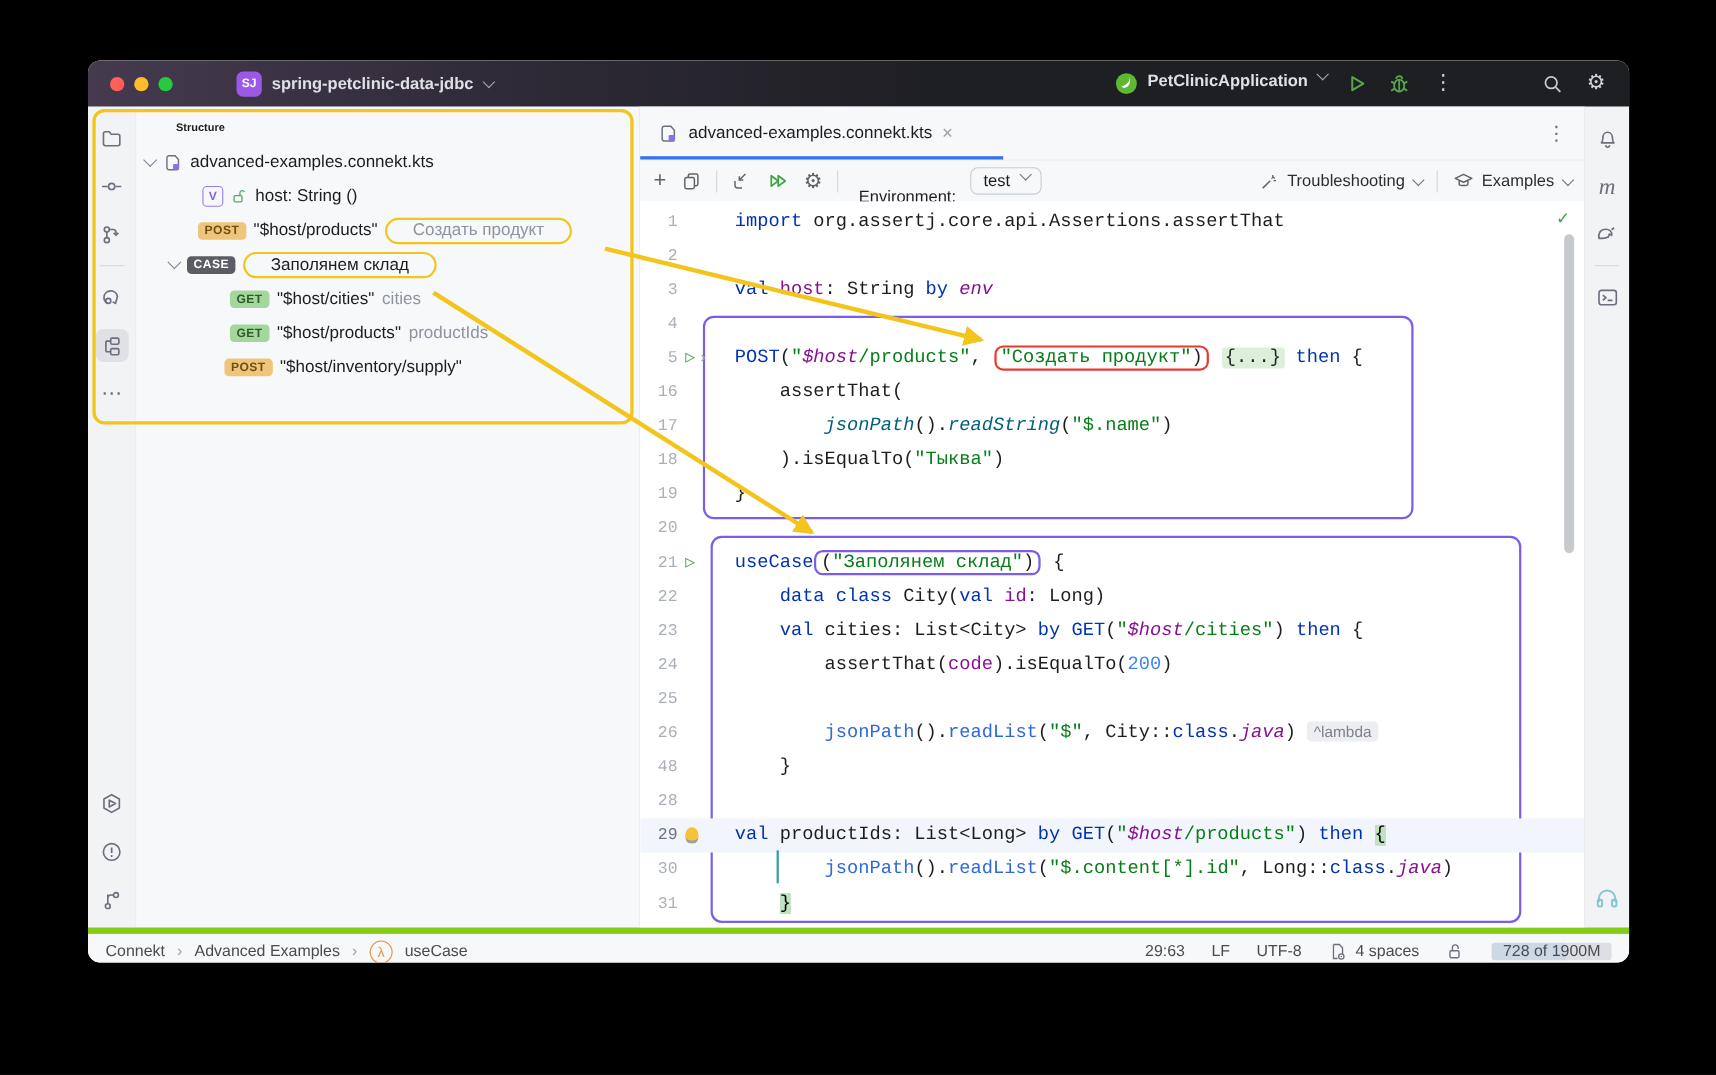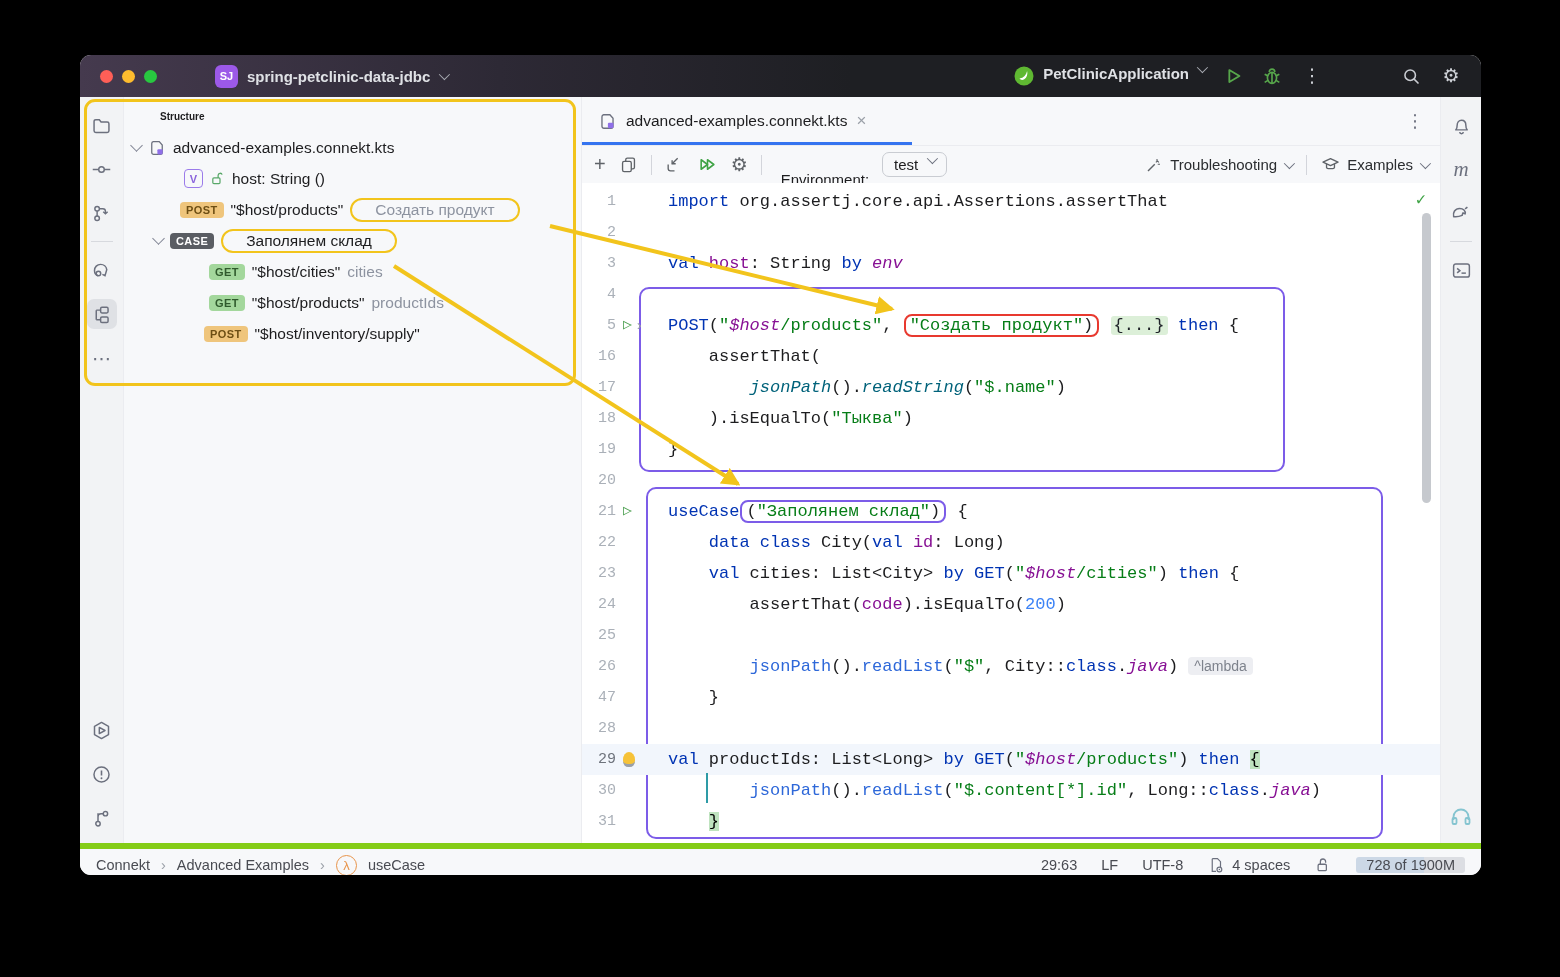--- a/index.html
+++ b/index.html
@@ -332,21 +332,21 @@
               <div class="line"><div class="gutter"><span class="lnum">17</span><span class="gmarks"></span></div><div class="code"><span class="t-pl">        </span><span class="t-fnit">jsonPath</span><span class="t-pl">().</span><span class="t-fnit">readString</span><span class="t-pl">(</span><span class="t-str">"$.name"</span><span class="t-pl">)</span></div></div>
               <div class="line"><div class="gutter"><span class="lnum">18</span><span class="gmarks"></span></div><div class="code"><span class="t-pl">    ).isEqualTo(</span><span class="t-str">"Тыква"</span><span class="t-pl">)</span></div></div>
               <div class="line"><div class="gutter"><span class="lnum">19</span><span class="gmarks"></span></div><div class="code"><span class="t-pl">}</span></div></div>
               <div class="line"><div class="gutter"><span class="lnum">20</span><span class="gmarks"></span></div><div class="code"></div></div>
               <div class="line"><div class="gutter"><span class="lnum">21</span><span class="gmarks"><span class="runtri">▷</span></span></div><div class="code"><span class="t-fn">useCase</span><span class="inline-box box-purple"><span class="t-pl">(</span><span class="t-str">"Заполянем склад"</span><span class="t-pl">)</span></span><span class="t-pl"> {</span></div></div>
               <div class="line"><div class="gutter"><span class="lnum">22</span><span class="gmarks"></span></div><div class="code"><span class="t-pl">    </span><span class="t-kw">data</span><span class="t-pl"> </span><span class="t-kw">class</span><span class="t-pl"> City(</span><span class="t-kw">val</span><span class="t-pl"> </span><span class="t-prop">id</span><span class="t-pl">: Long)</span></div></div>
               <div class="line"><div class="gutter"><span class="lnum">23</span><span class="gmarks"></span></div><div class="code"><span class="t-pl">    </span><span class="t-kw">val</span><span class="t-pl"> cities: List&lt;City&gt; </span><span class="t-kw">by</span><span class="t-pl"> </span><span class="t-fn">GET</span><span class="t-pl">(</span><span class="t-str">"</span><span class="t-ivar">$host</span><span class="t-str">/cities"</span><span class="t-pl">) </span><span class="t-kw">then</span><span class="t-pl"> {</span></div></div>
               <div class="line"><div class="gutter"><span class="lnum">24</span><span class="gmarks"></span></div><div class="code"><span class="t-pl">        assertThat(</span><span class="t-prop">code</span><span class="t-pl">).isEqualTo(</span><span class="t-num">200</span><span class="t-pl">)</span></div></div>
               <div class="line"><div class="gutter"><span class="lnum">25</span><span class="gmarks"></span></div><div class="code"></div></div>
               <div class="line"><div class="gutter"><span class="lnum">26</span><span class="gmarks"></span></div><div class="code"><span class="t-pl">        </span><span class="t-fn2">jsonPath</span><span class="t-pl">().</span><span class="t-fn2">readList</span><span class="t-pl">(</span><span class="t-str">"$"</span><span class="t-pl">, City::</span><span class="t-kw">class</span><span class="t-pl">.</span><span class="t-ivar">java</span><span class="t-pl">) </span><span class="t-hint">^lambda</span></div></div>
-              <div class="line"><div class="gutter"><span class="lnum">47</span><span class="gmarks"></span></div><div class="code"><span class="t-pl">    }</span></div></div>
+              <div class="line"><div class="gutter"><span class="lnum">48</span><span class="gmarks"></span></div><div class="code"><span class="t-pl">    }</span></div></div>
               <div class="line"><div class="gutter"><span class="lnum">28</span><span class="gmarks"></span></div><div class="code"></div></div>
               <div class="line cur"><div class="gutter"><span class="lnum">29</span><span class="gmarks"><span class="bulb"></span></span></div><div class="code"><span class="t-kw">val</span><span class="t-pl"> productIds: List&lt;Long&gt; </span><span class="t-kw">by</span><span class="t-pl"> </span><span class="t-fn">GET</span><span class="t-pl">(</span><span class="t-str">"</span><span class="t-ivar">$host</span><span class="t-str">/products"</span><span class="t-pl">) </span><span class="t-kw">then</span><span class="t-pl"> </span><span class="t-hlb">{</span></div></div>
               <div class="line"><div class="gutter"><span class="lnum">30</span><span class="gmarks"></span></div><div class="code"><span class="t-pl">        </span><span class="t-fn2">jsonPath</span><span class="t-pl">().</span><span class="t-fn2">readList</span><span class="t-pl">(</span><span class="t-str">"$.content[*].id"</span><span class="t-pl">, Long::</span><span class="t-kw">class</span><span class="t-pl">.</span><span class="t-ivar">java</span><span class="t-pl">)</span></div></div>
               <div class="line"><div class="gutter"><span class="lnum">31</span><span class="gmarks"></span></div><div class="code"><span class="t-pl">    </span><span class="t-hlb">}</span></div></div>
             </div>
           <div class="checkmark">✓</div>
           <div class="vscroll"></div>
           <div class="iguide"></div>
         </div>
       </div>

